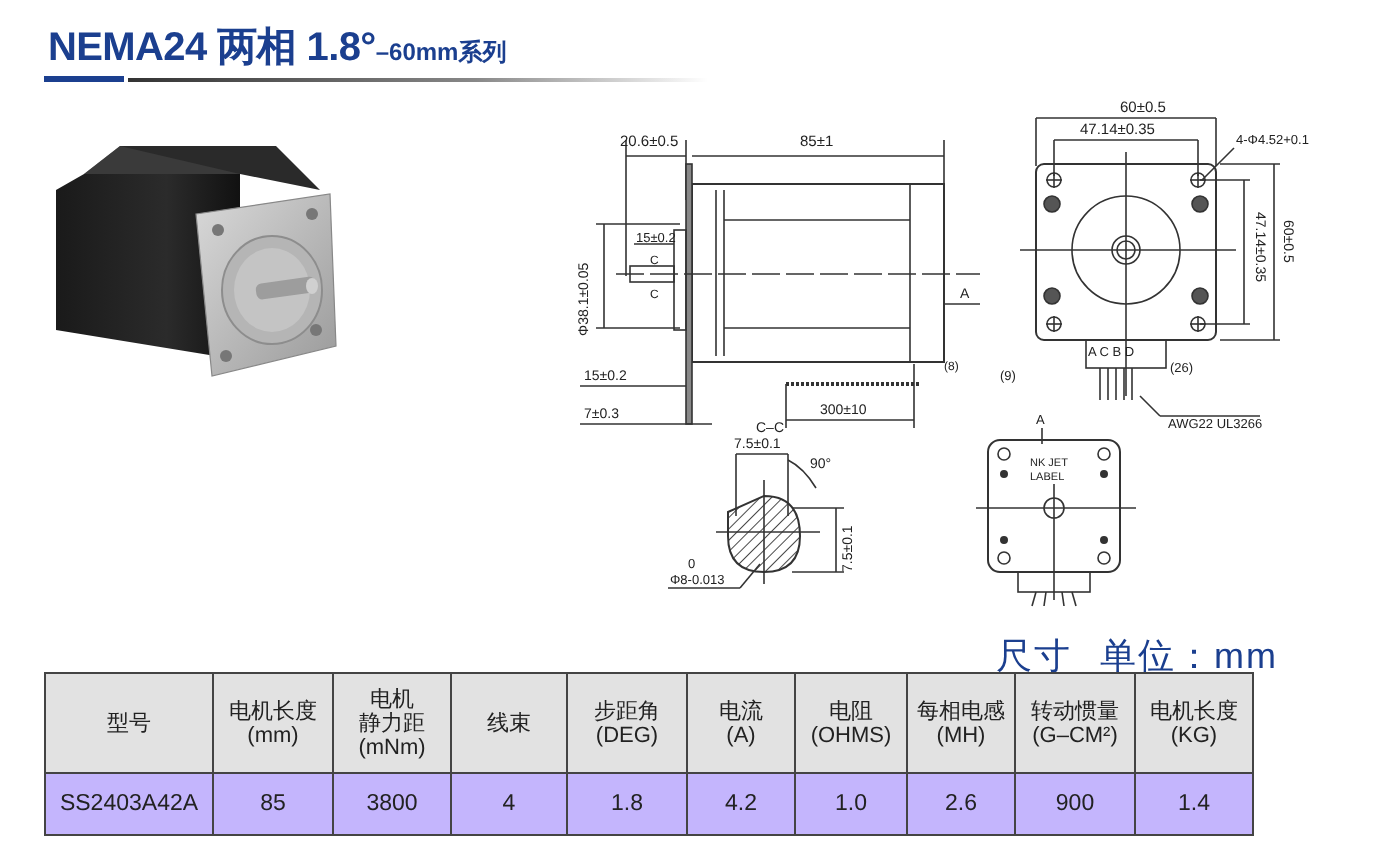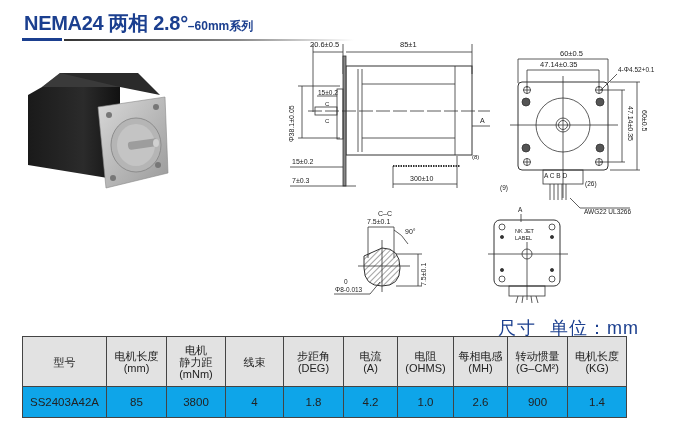--- a/index.html
+++ b/index.html
@@ -35,28 +35,28 @@
   table.spec {
     position: absolute; left: 22px; top: 336px; width: 604px;
     border-collapse: collapse; table-layout: fixed;
     font-size: 11px; color: #222;
   }
   table.spec th, table.spec td {
     border: 1px solid #444; text-align: center; vertical-align: middle;
     line-height: 12px; font-weight: normal;
   }
   table.spec th { background: #e2e2e2; height: 50px; }
-  table.spec td { background: #0ea5e9; height: 31px; font-size: 11.5px; }
+  table.spec td { background: #c4b5fd; height: 31px; font-size: 11.5px; }
   table.spec th span { display: block; }
 </style>
 </head>
 <body>
 
 <div class="title">
-  <span class="main">NEMA24 两相 2.8°</span><span class="sub">–60mm系列</span>
+  <span class="main">NEMA24 两相 1.8°</span><span class="sub">–60mm系列</span>
 </div>
 <div class="title-rule-left"></div>
 <div class="title-rule-right"></div>
 
 <div class="photo">
   <svg width="160" height="145" viewBox="0 0 160 145">
     <defs>
       <linearGradient id="bodyG" x1="0" y1="0" x2="1" y2="0">
         <stop offset="0" stop-color="#1a1a1a"></stop>
         <stop offset="0.6" stop-color="#2b2b2b"></stop>
@@ -82,21 +82,21 @@
     <rect x="108" y="86" width="30" height="8" rx="3" fill="#9d9d9d" transform="rotate(-8 116 90)"></rect>
     <ellipse cx="136" cy="88" rx="3" ry="4" fill="#d0d0d0"></ellipse>
 
     <circle cx="89" cy="60" r="3" fill="#777"></circle>
     <circle cx="136" cy="52" r="3" fill="#777"></circle>
     <circle cx="93" cy="123" r="3" fill="#777"></circle>
     <circle cx="138" cy="110" r="3" fill="#777"></circle>
   </svg>
 </div>
 
-<div class="drawing" style="left:280px; top:34px;">
+<div class="drawing" style="left:280px; top:60px;">
   <svg width="210" height="160" viewBox="0 0 210 160" stroke="#333" fill="none" stroke-width="0.8">
 
     <line x1="33" y1="18" x2="63" y2="18"></line>
     <line x1="66" y1="18" x2="192" y2="18"></line>
     <line x1="33" y1="10" x2="33" y2="78"></line>
     <line x1="63" y1="10" x2="63" y2="40"></line>
     <line x1="192" y1="10" x2="192" y2="40"></line>
     <text x="30" y="13" font-size="7.5" stroke="none">20.6±0.5</text>
     <text x="120" y="13" font-size="7.5" stroke="none">85±1</text>
 

